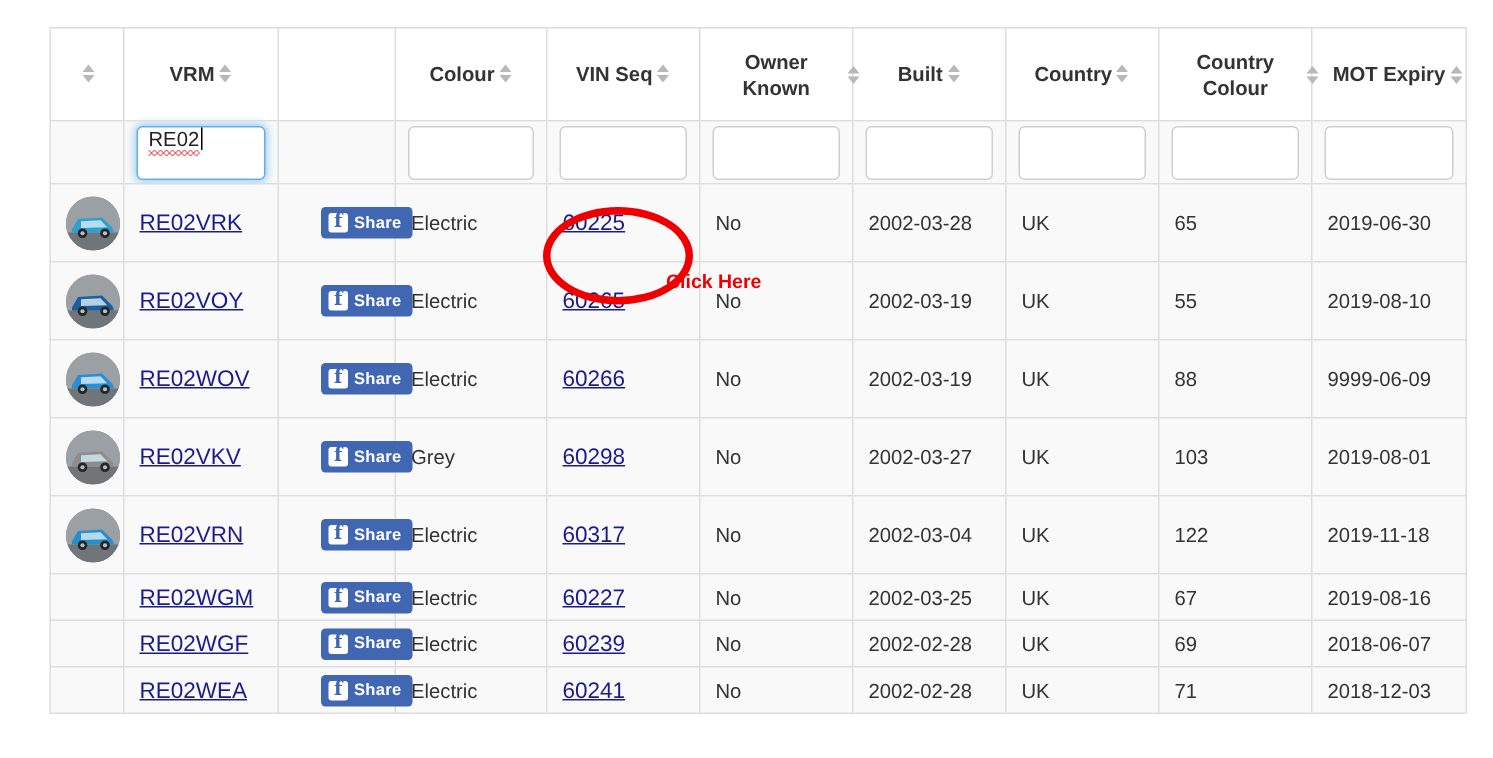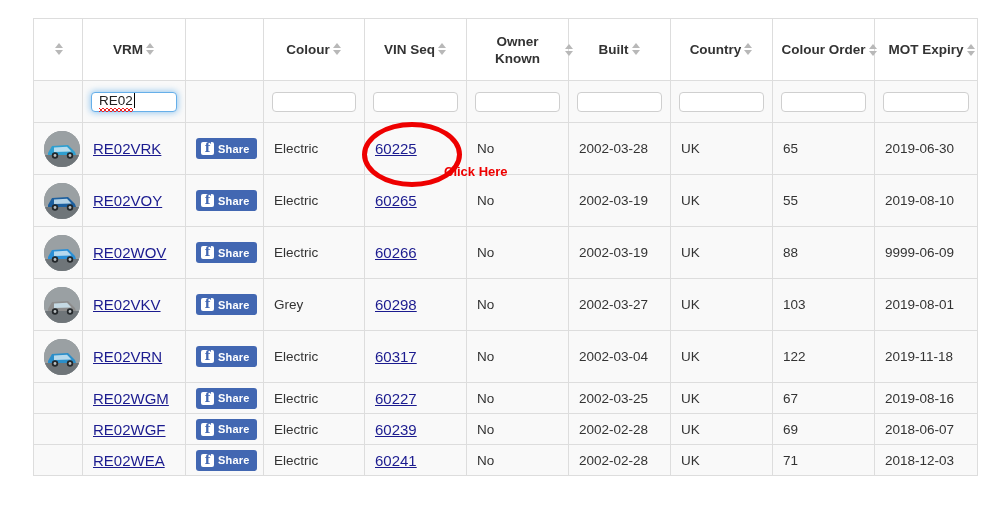--- a/index.html
+++ b/index.html
@@ -108,21 +108,21 @@
 
   tr.filter-row td {
     height: 42px;
     background: #f9f9f9;
     padding: 0 8px;
   }
   tr.filter-row td.no-input { padding: 0; }
 
   .filter-input {
     width: 100%;
-    height: 20px;
+    height: 36px;
     box-sizing: border-box;
     border: 1px solid #cfcfcf;
     border-radius: 4px;
     background: #ffffff;
     font-family: "Liberation Sans", sans-serif;
     font-size: 13.5px;
     color: #333333;
     padding: 0 7px;
     outline: none;
   }
@@ -188,20 +188,21 @@
   .fb-share {
     display: inline-flex;
     align-items: center;
     gap: 4px;
     background: #4267b2;
     border-radius: 3px;
     height: 21px;
     padding: 0 7px 0 5px;
     cursor: pointer;
     user-select: none;
+    margin-left: 18px;
   }
   .fb-f {
     width: 13px;
     height: 13px;
     background: #ffffff;
     border-radius: 2px;
     position: relative;
     flex: 0 0 auto;
   }
   .fb-f::after {
@@ -219,21 +220,21 @@
   .fb-label {
     color: #ffffff;
     font-size: 11px;
     font-weight: bold;
     letter-spacing: 0.2px;
   }
 
   
   #annotation {
     position: absolute;
-    left: 0; top: 0;
+    left: 0; top: 16px;
     width: 995px; height: 446px;
     pointer-events: none;
     z-index: 50;
   }
   .anno-ellipse {
     position: absolute;
     left: 362px;
     top: 122px;
     width: 90px;
     height: 55px;
@@ -288,21 +289,21 @@
         <th>
           <span class="th-inner two-line"><span>Owner Known</span><span class="sort-ico"></span></span>
         </th>
         <th>
           <span class="th-inner"><span>Built</span><span class="sort-ico"></span></span>
         </th>
         <th>
           <span class="th-inner"><span>Country</span><span class="sort-ico"></span></span>
         </th>
         <th>
-          <span class="th-inner two-line"><span>Colour Order</span><span class="sort-ico"></span></span>
+          <span class="th-inner two-line"><span>Country Colour</span><span class="sort-ico"></span></span>
         </th>
         <th>
           <span class="th-inner two-line"><span>MOT Expiry</span><span class="sort-ico"></span></span>
         </th>
       </tr>
       <tr class="filter-row">
         <td class="no-input"></td>
         <td>
           <div class="filter-input focused">
             <span class="typed-wrap">

